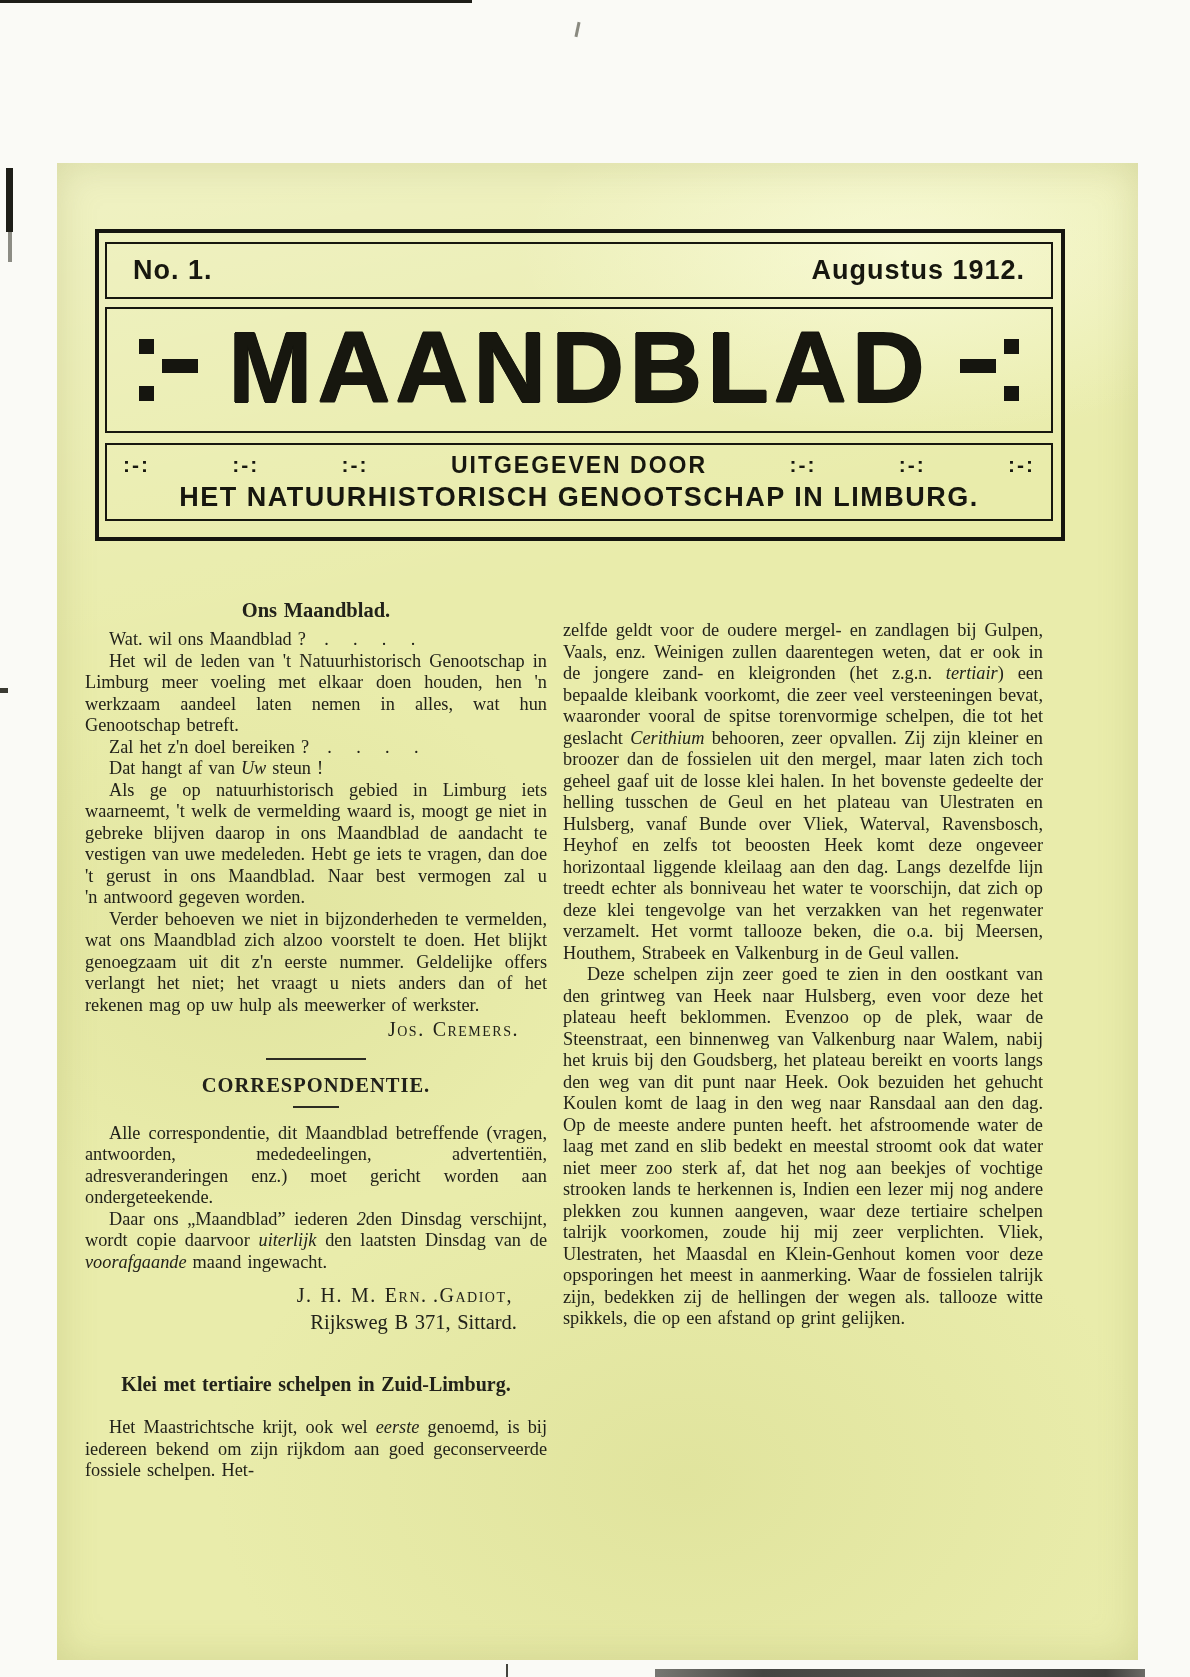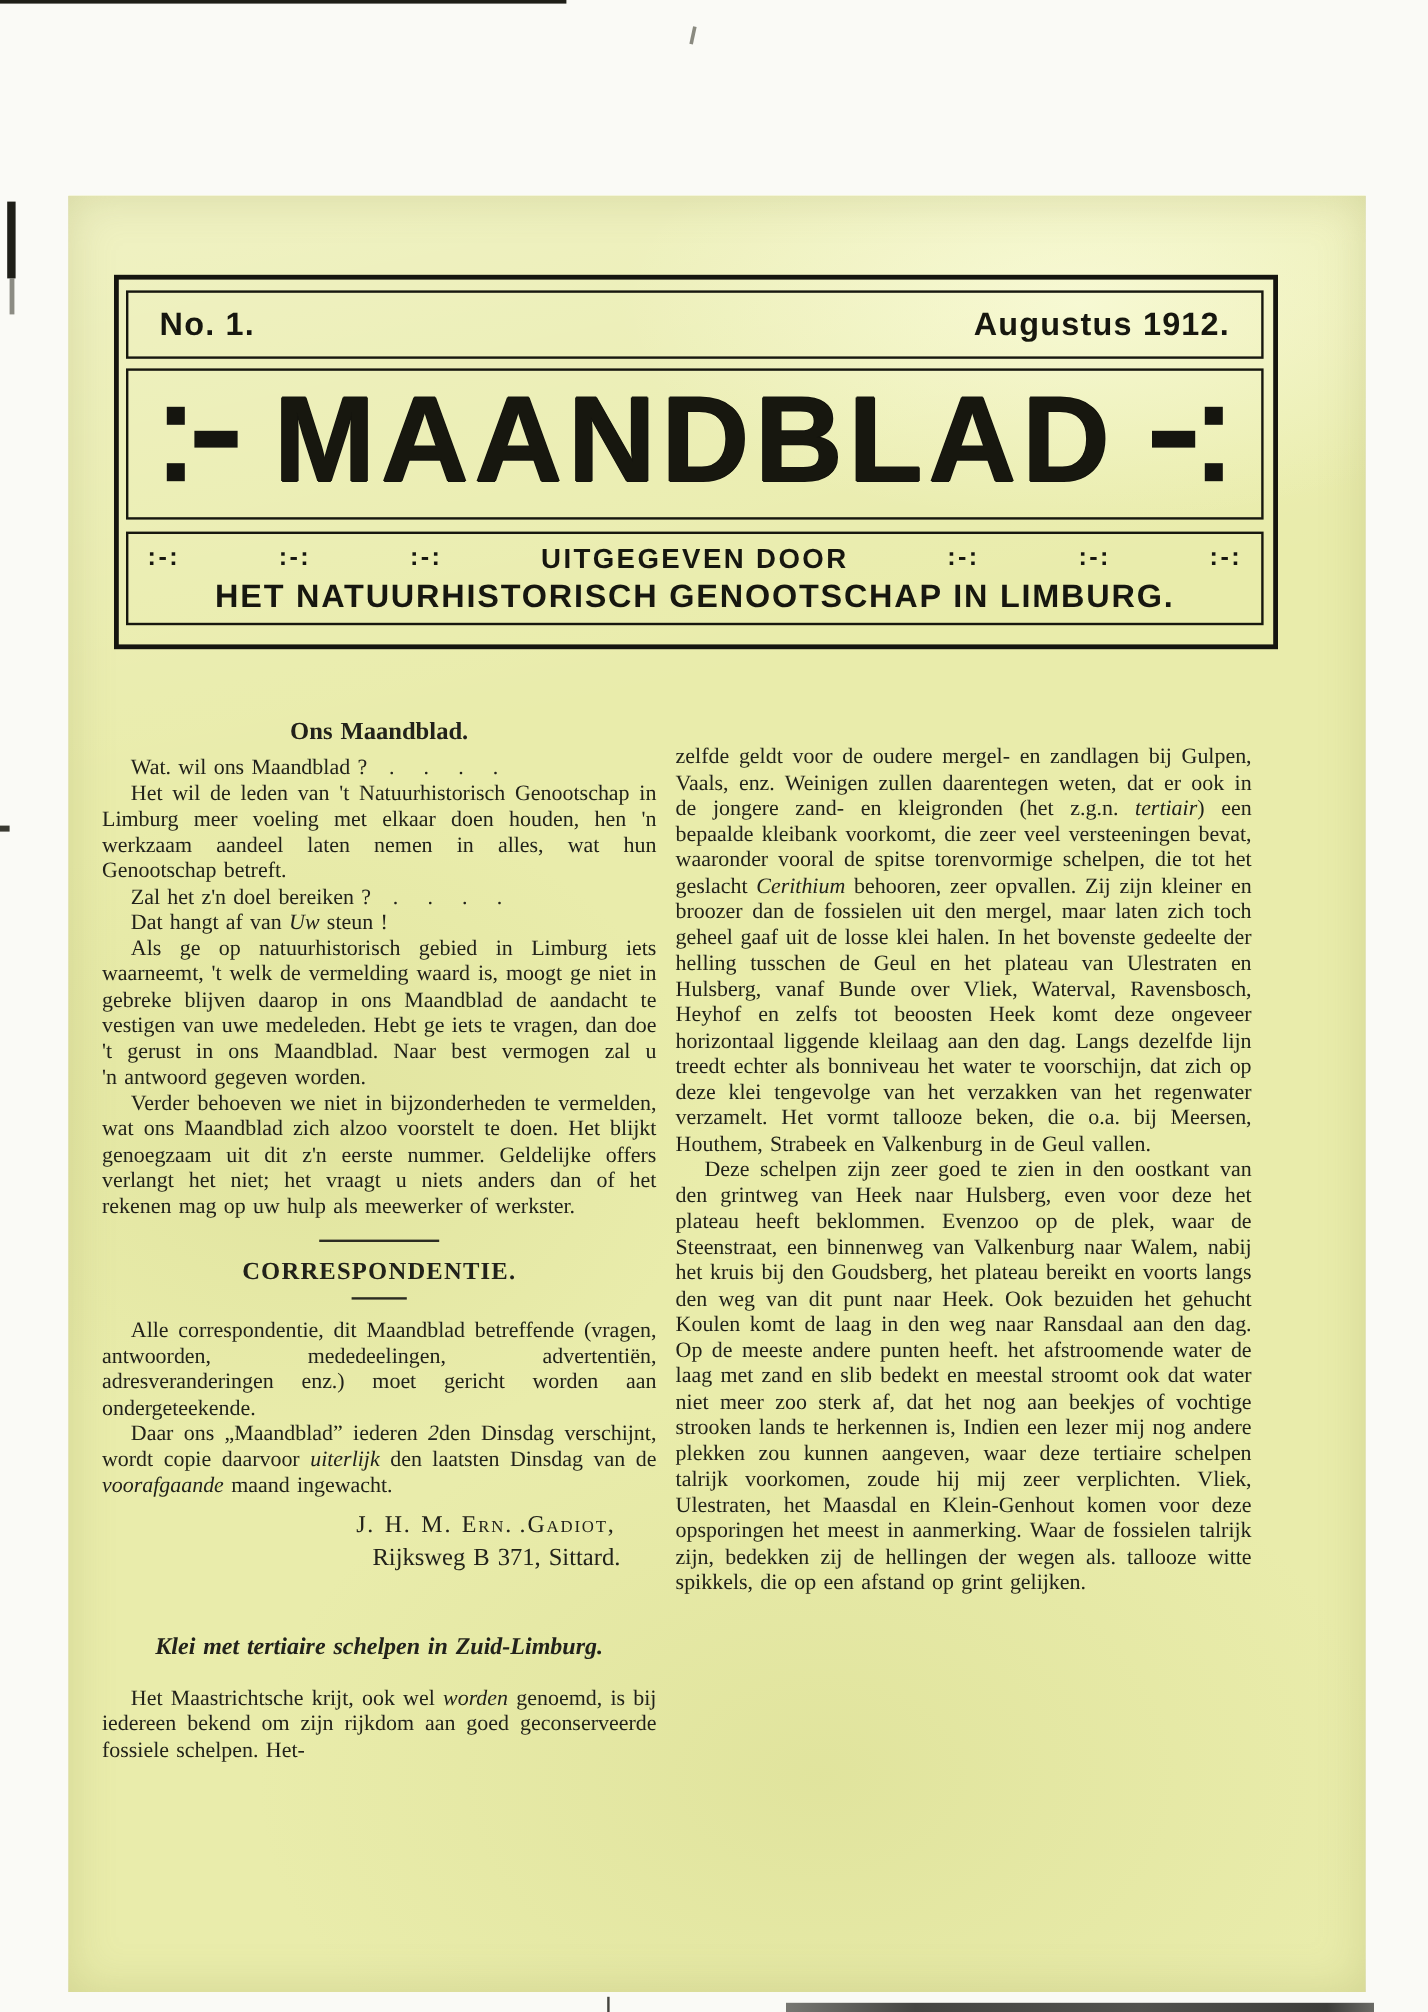--- a/index.html
+++ b/index.html
@@ -86,21 +86,21 @@
   .col-left  { left:28px;  top:435px; width:462px; }
   .col-right { left:506px; top:457px; width:480px; }
   .col p { text-indent:24px; }
   .col p.flush { text-indent:0; }
   .h-serif {
     font-weight:bold; text-align:center; text-indent:0;
     font-size:20.5px; line-height:24px;
   }
   .h-ons   { margin-bottom:7px; }
   .h-corr  { letter-spacing:1px; }
-  .h-klei  { margin:48px 0 21px; font-size:20px;font-style:italic; }
+  .h-klei  { margin:36px 0 21px; font-size:20px; }
   .sig-right { text-align:right; padding-right:28px; margin-top:3px;
                font-variant:small-caps; letter-spacing:1.5px; font-size:20px; }
   .sig-block { margin-top:9px; line-height:27px; }
   .sig-name  { text-align:right; padding-right:34px;
                font-variant:small-caps; letter-spacing:1.5px; font-size:20px; }
   .sig-addr  { text-align:right; padding-right:30px; font-size:20.5px; }
   .rule  { width:100px; height:2px; background:#2c2c22; margin:17px auto 13px; }
   .rule2 { width:46px;  height:2px; background:#2c2c22; margin:9px auto 15px; }
   .col-footer {
     display:flex; justify-content:space-between; align-items:baseline;
@@ -156,35 +156,36 @@
   </div>
 
   <div class="col col-left">
     <div class="h-serif h-ons">Ons Maandblad.</div>
     <p>Wat. wil ons Maandblad ?&nbsp;&nbsp;&nbsp;.&nbsp;&nbsp;&nbsp;&nbsp;.&nbsp;&nbsp;&nbsp;&nbsp;.&nbsp;&nbsp;&nbsp;&nbsp;.</p>
     <p>Het wil de leden van 't&nbsp;Natuurhistorisch Genootschap in Limburg meer voeling met elkaar doen houden, hen 'n werkzaam aandeel laten nemen in alles, wat hun Genootschap betreft.</p>
     <p>Zal het z'n doel bereiken ?&nbsp;&nbsp;&nbsp;.&nbsp;&nbsp;&nbsp;&nbsp;.&nbsp;&nbsp;&nbsp;&nbsp;.&nbsp;&nbsp;&nbsp;&nbsp;.</p>
     <p>Dat hangt af van <i>Uw</i> steun !</p>
     <p>Als ge op natuurhistorisch gebied in Limburg iets waarneemt, 't&nbsp;welk de vermelding waard is, moogt ge niet in gebreke blijven daarop in ons Maandblad de aandacht te vestigen van uwe medeleden. Hebt ge iets te vragen, dan doe 't&nbsp;gerust in ons Maandblad. Naar best vermogen zal u 'n&nbsp;antwoord gegeven worden.</p>
     <p>Verder behoeven we niet in bijzonderheden te vermelden, wat ons Maandblad zich alzoo voorstelt te doen. Het blijkt genoegzaam uit dit z'n eerste nummer. Geldelijke offers verlangt het niet; het vraagt u niets anders dan of het rekenen mag op uw hulp als meewerker of werkster.</p>
+    <div class="sig-right">Jos. Cremers.</div>
 
     <div class="rule"></div>
 
     <div class="h-serif h-corr">CORRESPONDENTIE.</div>
     <div class="rule2"></div>
 
     <p>Alle correspondentie, dit Maandblad betreffende (vragen, antwoorden, mededeelingen, advertentiën, adresveranderingen enz.) moet gericht worden aan ondergeteekende.</p>
     <p>Daar ons „Maandblad” iederen <i>2</i>den Dinsdag verschijnt, wordt copie daarvoor <i>uiterlijk</i> den laatsten Dinsdag van de <i>voorafgaande</i> maand ingewacht.</p>
     <div class="sig-block">
       <div class="sig-name">J. H. M. Ern. .Gadiot,</div>
       <div class="sig-addr">Rijksweg B 371, Sittard.</div>
     </div>
 
     <div class="h-serif h-klei">Klei met tertiaire schelpen in Zuid-Limburg.</div>
-    <p>Het Maastrichtsche krijt, ook wel <i>worden</i> genoemd, is bij iedereen bekend om zijn rijkdom aan goed geconserveerde fossiele schelpen. Het-</p>
+    <p>Het Maastrichtsche krijt, ook wel <i>eerste</i> genoemd, is bij iedereen bekend om zijn rijkdom aan goed geconserveerde fossiele schelpen. Het-</p>
   </div>
 
   <div class="col col-right">
     <p class="flush">zelfde geldt voor de oudere mergel- en zandlagen bij Gulpen, Vaals, enz.  Weinigen zullen daarentegen weten, dat er ook in de jongere zand- en kleigronden (het z.g.n. <i>tertiair</i>) een bepaalde kleibank voorkomt, die zeer veel versteeningen bevat, waaronder vooral de spitse torenvormige schelpen, die tot het geslacht <i>Cerithium</i> behooren, zeer opvallen.  Zij zijn kleiner en broozer dan de fossielen uit den mergel, maar laten zich toch geheel gaaf uit de losse klei halen.  In het bovenste gedeelte der helling tusschen de Geul en het plateau van Ulestraten en Hulsberg, vanaf Bunde over Vliek, Waterval, Ravensbosch, Heyhof en zelfs tot beoosten Heek komt deze ongeveer horizontaal liggende kleilaag aan den dag. Langs dezelfde lijn treedt echter als bonniveau het water te voorschijn, dat zich op deze klei tengevolge van het verzakken van het regenwater verzamelt.  Het vormt tallooze beken, die o.a. bij Meersen, Houthem, Strabeek en Valkenburg in de Geul vallen.</p>
     <p>Deze schelpen zijn zeer goed te zien in den oostkant van den grintweg van Heek naar Hulsberg, even voor deze het plateau heeft beklommen.  Evenzoo op de plek, waar de Steenstraat, een binnenweg van Valkenburg naar Walem, nabij het kruis bij den Goudsberg, het plateau bereikt en voorts langs den weg van dit punt naar Heek. Ook bezuiden het gehucht Koulen komt de laag in den weg naar Ransdaal aan den dag.  Op de meeste andere punten heeft. het afstroomende water de laag met zand en slib bedekt en meestal stroomt ook dat water niet meer zoo sterk af, dat het nog aan beekjes of vochtige strooken lands te herkennen is,  Indien een lezer mij nog andere plekken zou kunnen aangeven, waar deze tertiaire schelpen talrijk voorkomen, zoude hij mij zeer verplichten.  Vliek, Ulestraten, het Maasdal en Klein-Genhout komen voor deze opsporingen het meest in aanmerking.  Waar de fossielen talrijk zijn, bedekken zij de hellingen der wegen als. tallooze witte spikkels, die op een afstand op grint gelijken.</p>
   </div>
 
 </div>
 
 </body></html>

